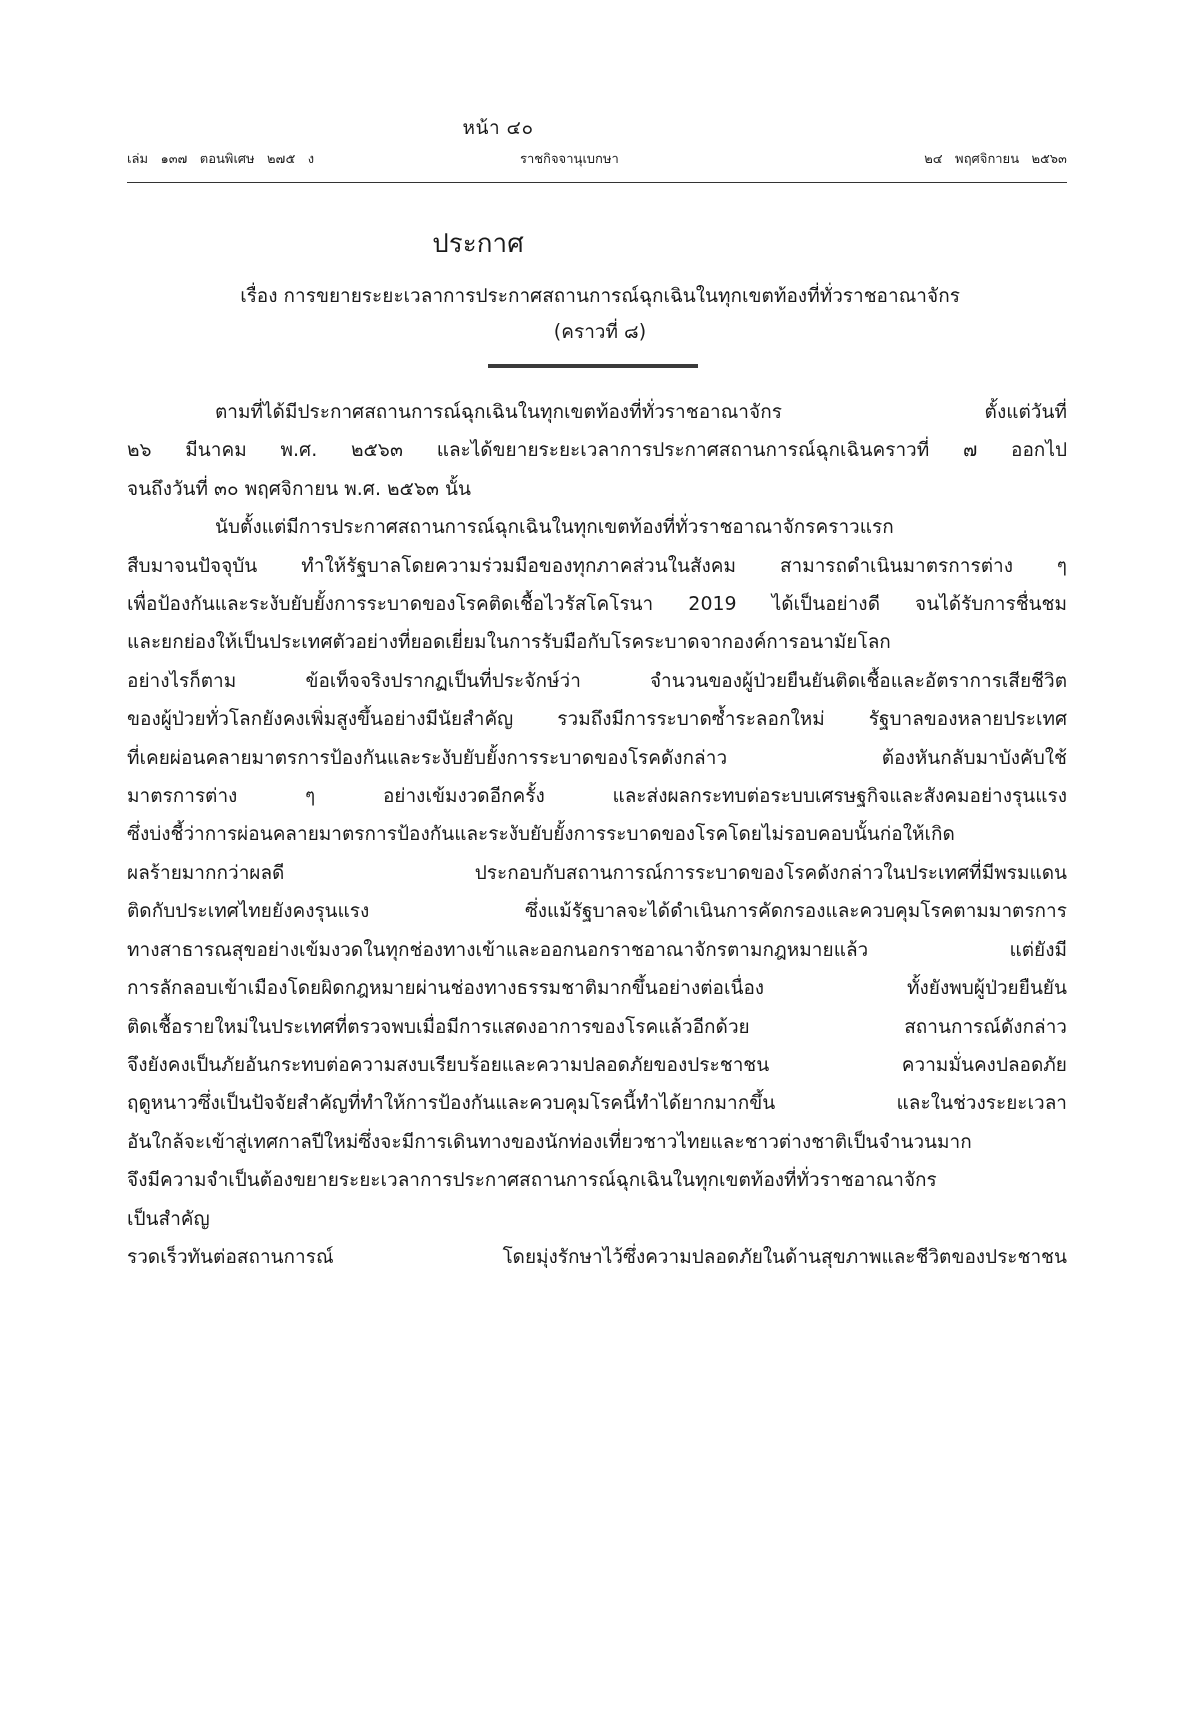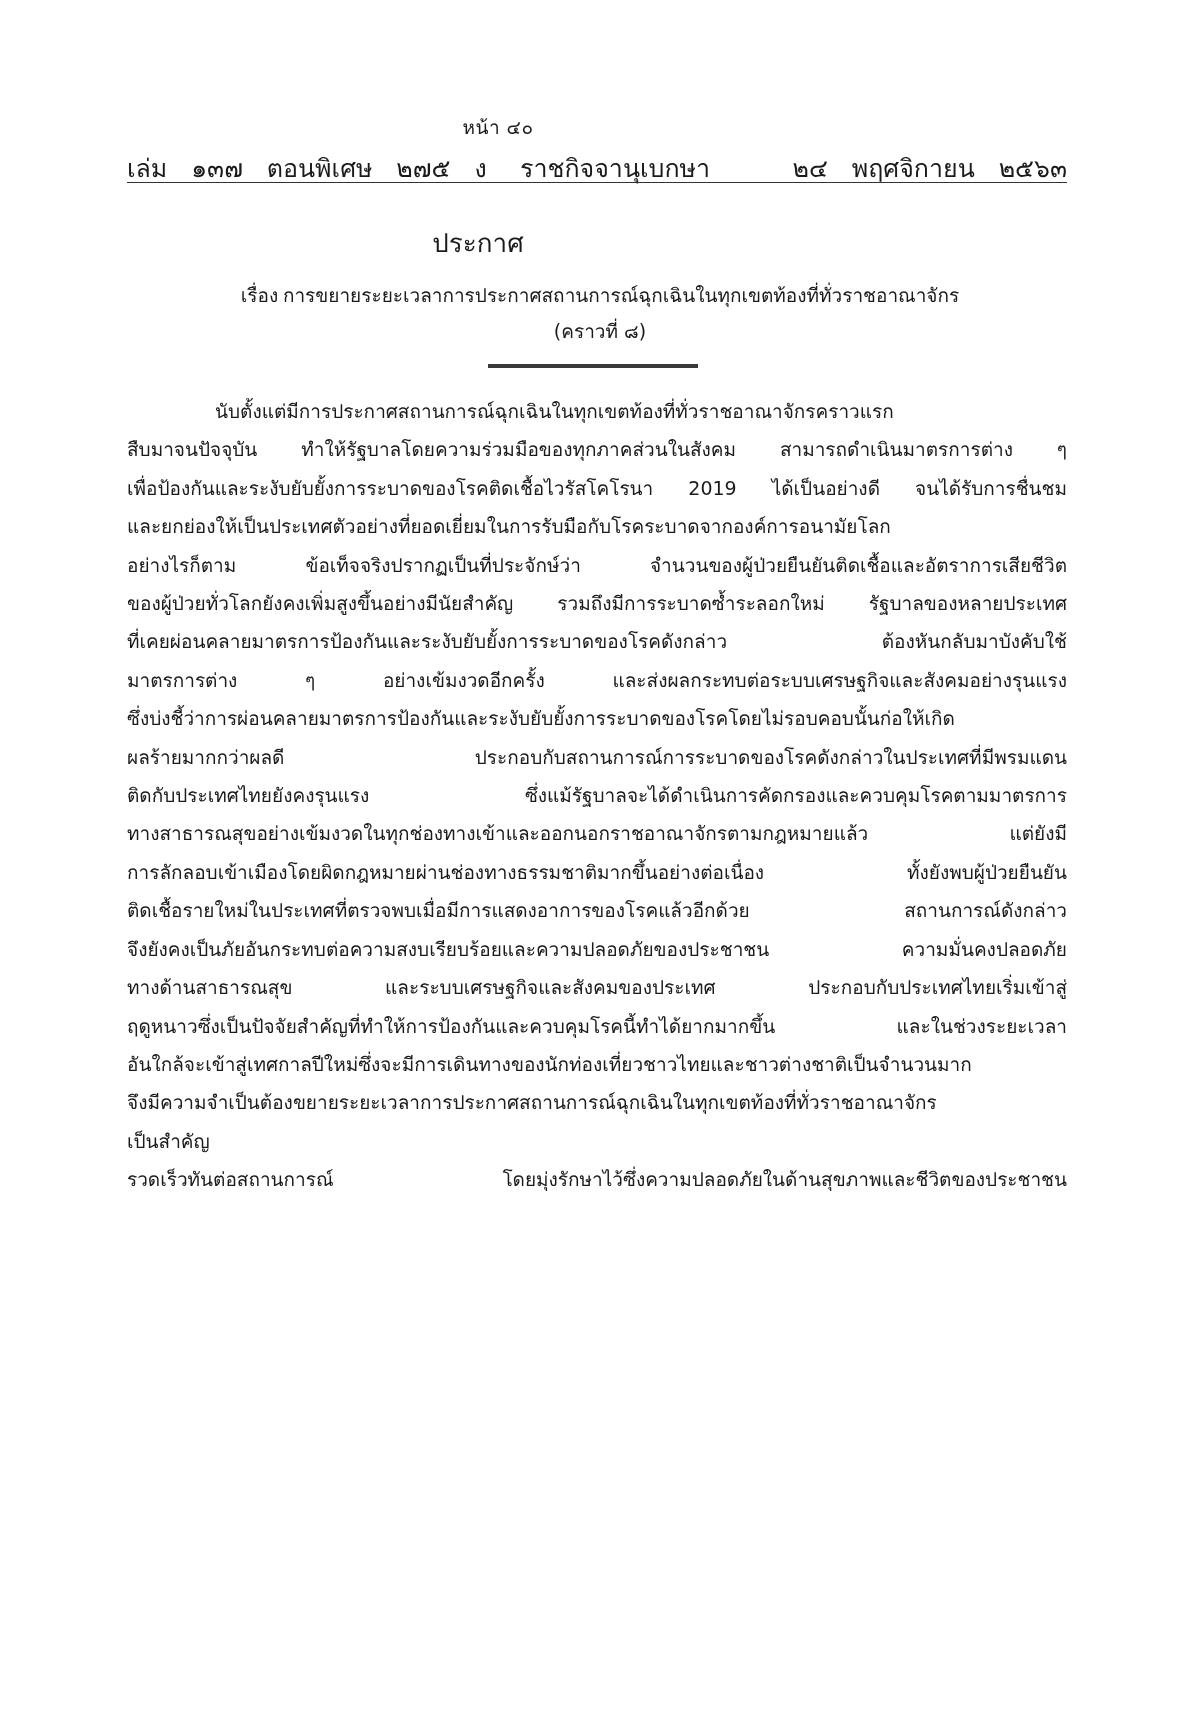--- a/index.html
+++ b/index.html
@@ -7,36 +7,35 @@
     width: 1200px; height: 1719px; position: relative; overflow: hidden;
     font-family: "DejaVu Sans", "Liberation Sans", sans-serif;
     color: #1a1a1a;
   }
   .page-number {
     position: absolute; top: 112px; left: 0; width: 996px;
     text-align: center; font-size: 19px; letter-spacing: 0.5px;
   }
   .header-row {
     position: absolute; top: 148px; left: 127px; width: 940px; height: 30px;
-    font-size: 25px;
+    font-size: 13px;
   }
   .header-row .left { position: absolute; left: 0; top: 0; white-space: pre; }
   .header-row .center { position: absolute; left: 393px; top: 0; }
   .header-row .right { position: absolute; right: 0; top: 0; white-space: pre; }
   .header-rule {
     position: absolute; top: 182px; left: 127px; width: 940px; height: 1px; background: #333;
   }
   .doc-title {
     position: absolute; top: 222px; left: 0; width: 956px; text-align: center;
     font-size: 26px;
   }
   .subject {
     position: absolute; top: 280px; left: 0; width: 1200px; text-align: center;
     font-size: 19px;
-    font-family: Liberation Serif, serif;
   }
   .issue {
     position: absolute; top: 316px; left: 0; width: 1200px; text-align: center;
     font-size: 19px;
   }
   .title-rule {
     position: absolute; top: 364px; left: 488px; width: 210px; height: 4px; background: #3a3a3a;
   }
   .body-text {
     position: absolute; top: 392px; left: 127px; width: 940px;
@@ -58,35 +57,39 @@
 </div>
 <div class="header-rule"></div>
 
 <div class="doc-title">ประกาศ</div>
 <div class="subject">เรื่อง  การขยายระยะเวลาการประกาศสถานการณ์ฉุกเฉินในทุกเขตท้องที่ทั่วราชอาณาจักร</div>
 <div class="issue">(คราวที่  ๘)</div>
 <div class="title-rule"></div>
 
 <div class="body-text">
   <div>
+    <span class="line indent">ตามที่ได้มีประกาศสถานการณ์ฉุกเฉินในทุกเขตท้องที่ทั่วราชอาณาจักร  ตั้งแต่วันที่</span>
+    <span class="line">๒๖ มีนาคม พ.ศ. ๒๕๖๓ และได้ขยายระยะเวลาการประกาศสถานการณ์ฉุกเฉินคราวที่ ๗ ออกไป</span>
+    <span class="line last">จนถึงวันที่ ๓๐ พฤศจิกายน พ.ศ. ๒๕๖๓ นั้น</span>
+  </div>
+  <div>
     <span class="line indent">นับตั้งแต่มีการประกาศสถานการณ์ฉุกเฉินในทุกเขตท้องที่ทั่วราชอาณาจักรคราวแรก</span>
     <span class="line">สืบมาจนปัจจุบัน ทำให้รัฐบาลโดยความร่วมมือของทุกภาคส่วนในสังคม สามารถดำเนินมาตรการต่าง ๆ</span>
     <span class="line">เพื่อป้องกันและระงับยับยั้งการระบาดของโรคติดเชื้อไวรัสโคโรนา 2019 ได้เป็นอย่างดี จนได้รับการชื่นชม</span>
     <span class="line">และยกย่องให้เป็นประเทศตัวอย่างที่ยอดเยี่ยมในการรับมือกับโรคระบาดจากองค์การอนามัยโลก</span>
     <span class="line">อย่างไรก็ตาม ข้อเท็จจริงปรากฏเป็นที่ประจักษ์ว่า จำนวนของผู้ป่วยยืนยันติดเชื้อและอัตราการเสียชีวิต</span>
     <span class="line">ของผู้ป่วยทั่วโลกยังคงเพิ่มสูงขึ้นอย่างมีนัยสำคัญ รวมถึงมีการระบาดซ้ำระลอกใหม่ รัฐบาลของหลายประเทศ</span>
     <span class="line">ที่เคยผ่อนคลายมาตรการป้องกันและระงับยับยั้งการระบาดของโรคดังกล่าว  ต้องหันกลับมาบังคับใช้</span>
     <span class="line">มาตรการต่าง ๆ  อย่างเข้มงวดอีกครั้ง  และส่งผลกระทบต่อระบบเศรษฐกิจและสังคมอย่างรุนแรง</span>
     <span class="line">ซึ่งบ่งชี้ว่าการผ่อนคลายมาตรการป้องกันและระงับยับยั้งการระบาดของโรคโดยไม่รอบคอบนั้นก่อให้เกิด</span>
     <span class="line">ผลร้ายมากกว่าผลดี  ประกอบกับสถานการณ์การระบาดของโรคดังกล่าวในประเทศที่มีพรมแดน</span>
     <span class="line">ติดกับประเทศไทยยังคงรุนแรง  ซึ่งแม้รัฐบาลจะได้ดำเนินการคัดกรองและควบคุมโรคตามมาตรการ</span>
     <span class="line">ทางสาธารณสุขอย่างเข้มงวดในทุกช่องทางเข้าและออกนอกราชอาณาจักรตามกฎหมายแล้ว  แต่ยังมี</span>
     <span class="line">การลักลอบเข้าเมืองโดยผิดกฎหมายผ่านช่องทางธรรมชาติมากขึ้นอย่างต่อเนื่อง  ทั้งยังพบผู้ป่วยยืนยัน</span>
     <span class="line">ติดเชื้อรายใหม่ในประเทศที่ตรวจพบเมื่อมีการแสดงอาการของโรคแล้วอีกด้วย  สถานการณ์ดังกล่าว</span>
     <span class="line">จึงยังคงเป็นภัยอันกระทบต่อความสงบเรียบร้อยและความปลอดภัยของประชาชน  ความมั่นคงปลอดภัย</span>
-    <span class="line">ทางด้านสาธารณสุข  และระบบเศรษฐกิจและสังคมของประเทศ  ประกอบกับประเทศไทยเริ่มเข้าสู่</span>
     <span class="line">ฤดูหนาวซึ่งเป็นปัจจัยสำคัญที่ทำให้การป้องกันและควบคุมโรคนี้ทำได้ยากมากขึ้น  และในช่วงระยะเวลา</span>
     <span class="line">อันใกล้จะเข้าสู่เทศกาลปีใหม่ซึ่งจะมีการเดินทางของนักท่องเที่ยวชาวไทยและชาวต่างชาติเป็นจำนวนมาก</span>
     <span class="line">จึงมีความจำเป็นต้องขยายระยะเวลาการประกาศสถานการณ์ฉุกเฉินในทุกเขตท้องที่ทั่วราชอาณาจักร</span>
     <span class="line last">เป็นสำคัญ</span>
     <span class="line">รวดเร็วทันต่อสถานการณ์  โดยมุ่งรักษาไว้ซึ่งความปลอดภัยในด้านสุขภาพและชีวิตของประชาชน</span>
   </div>
 </div>
 
 </body></html>

